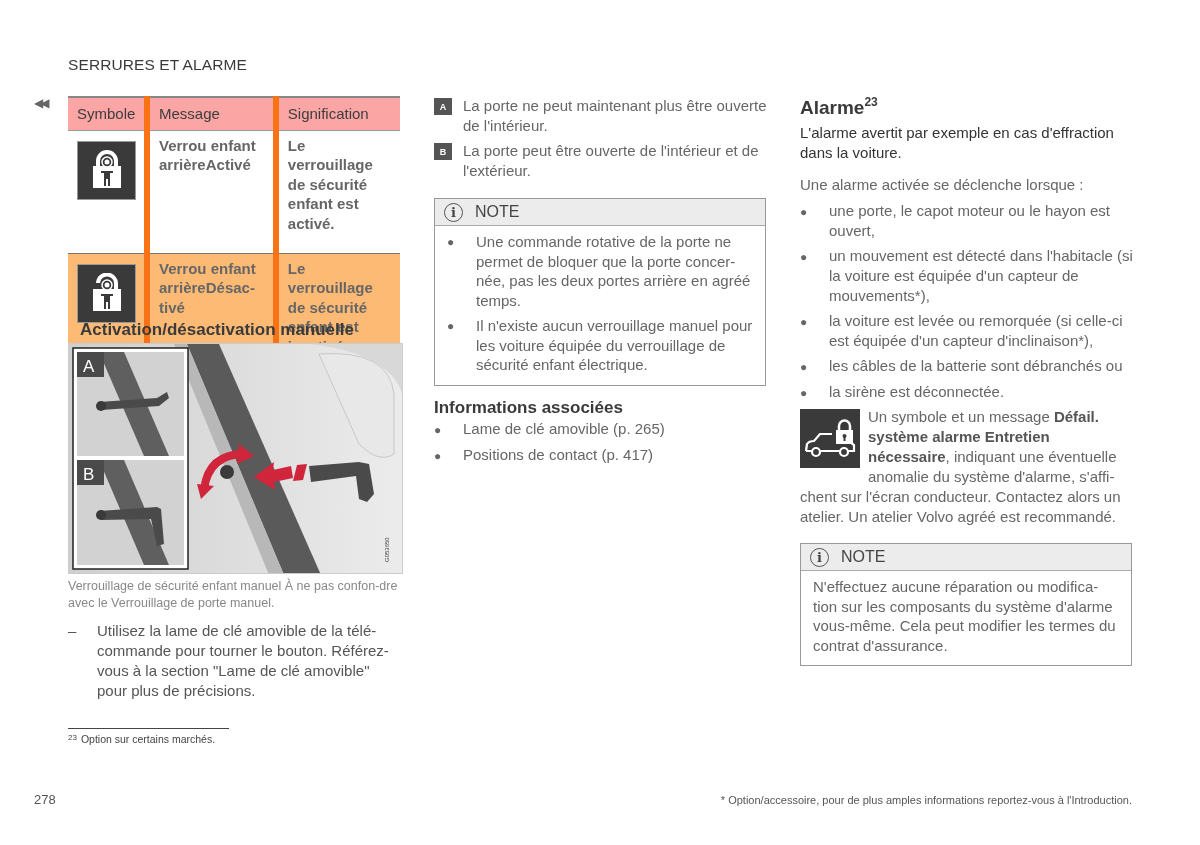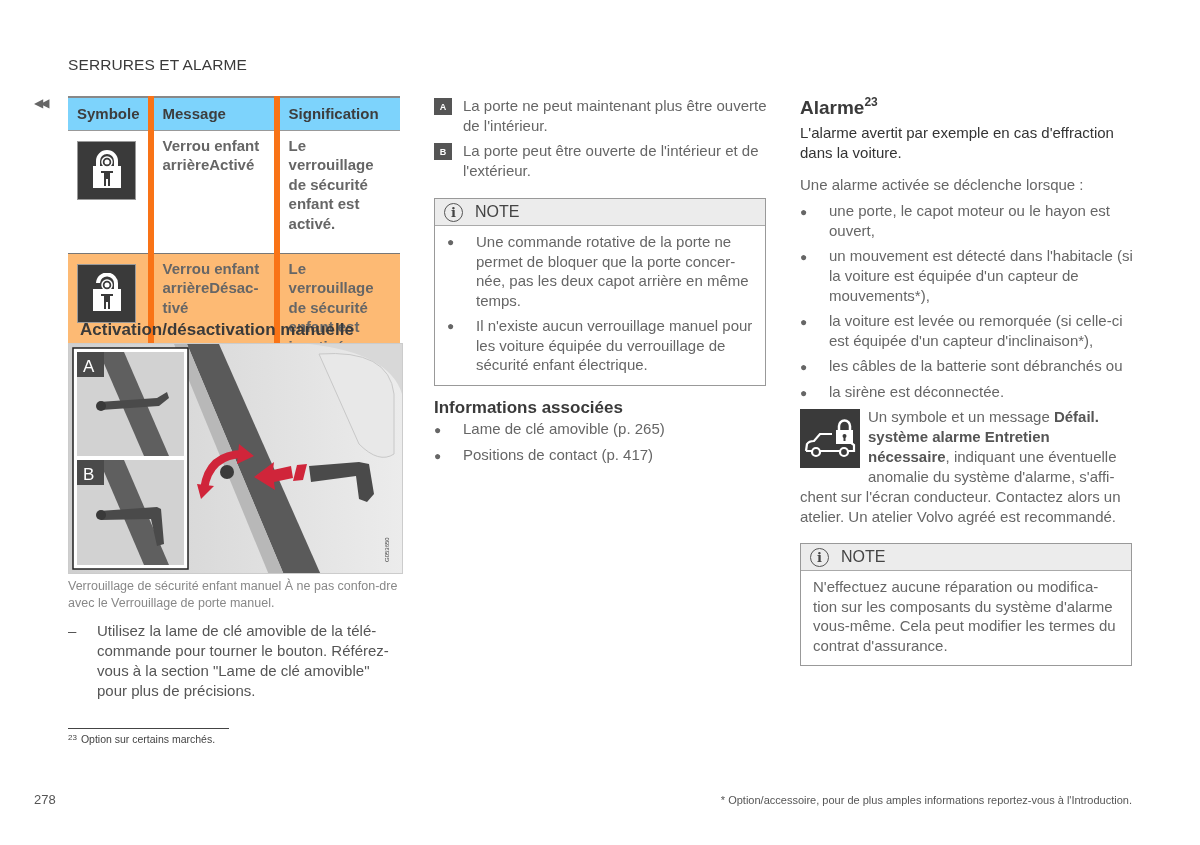--- a/index.html
+++ b/index.html
@@ -4,21 +4,21 @@
 <style>
   * { box-sizing: border-box; margin: 0; padding: 0; }
   html, body { width: 1200px; height: 845px; background: #ffffff; overflow: hidden; }
   body { font-family: "Liberation Sans", sans-serif; color: #555555; position: relative; }
   .abs { position: absolute; }
   .header-title { left: 68px; top: 40px; font-size: 15.5px; color: #3a3a3a; letter-spacing: 0.1px; margin-top: 16px; }
   .back-icon { left: 34px; top: 96px; font-size: 12px; color: #666; letter-spacing: -3px; }
 
   
   .sym-table { left: 68px; top: 96px; width: 332px; border-collapse: collapse; font-size: 15px; }
-  .sym-table th { background: #7dd3fc; color: #3d3d3d; font-weight: bold; text-align: left; padding: 6px 8px 6px 9px; height: 33px; border-top: 2px solid #888; border-bottom: 1px solid #999; }
+  .sym-table th { background: #fca5a5; color: #3d3d3d; font-weight: normal; text-align: left; padding: 6px 8px 6px 9px; height: 33px; border-top: 2px solid #888; border-bottom: 1px solid #999; }
   .sym-table td { vertical-align: top; padding: 5px 8px 5px 9px; line-height: 19.5px; border-bottom: 1px solid #777; }
   .sym-table tr.alt td { background: #fdba74; }
   .sym-table th + th, .sym-table td + td { border-left: 6px solid #f97316; margin-left: 8px; }
   .sym-table td.msg { font-weight: bold; color: #666; }
   .sym-table td.sig { color: #666; font-weight: bold; }
   .sym-table td.symcell { padding: 10px 8px 8px 9px; width: 77px; }
   .sym-box { width: 59px; height: 59px; background: #3a3a3a; border: 1px solid #999; display: flex; align-items: center; justify-content: center; }
 
   .h2 { font-size: 17px; font-weight: bold; color: #3a3a3a; }
   .sec-manual { left: 68px; top: 320px; margin-left: 12px; }
@@ -181,21 +181,21 @@
 </div>
 
 <div class="abs note-box note1">
   <div class="note-head">
     <span class="info-icon">i</span>
     <span class="note-title">NOTE</span>
   </div>
   <div class="note-body">
     <div class="bullet-item">
       <span class="dot">●</span>
-      <span>Une commande rotative de la porte ne permet de bloquer que la porte concer-née, pas les deux capot arrière en même temps.</span>
+      <span>Une commande rotative de la porte ne permet de bloquer que la porte concer-née, pas les deux portes arrière en agréé temps.</span>
     </div>
     <div class="bullet-item">
       <span class="dot">●</span>
       <span>Il n'existe aucun verrouillage manuel pour les voiture équipée du verrouillage de sécurité enfant électrique.</span>
     </div>
   </div>
 </div>
 
 <div class="abs h2 sec-related">Informations associées</div>
 <div class="abs related-list">

